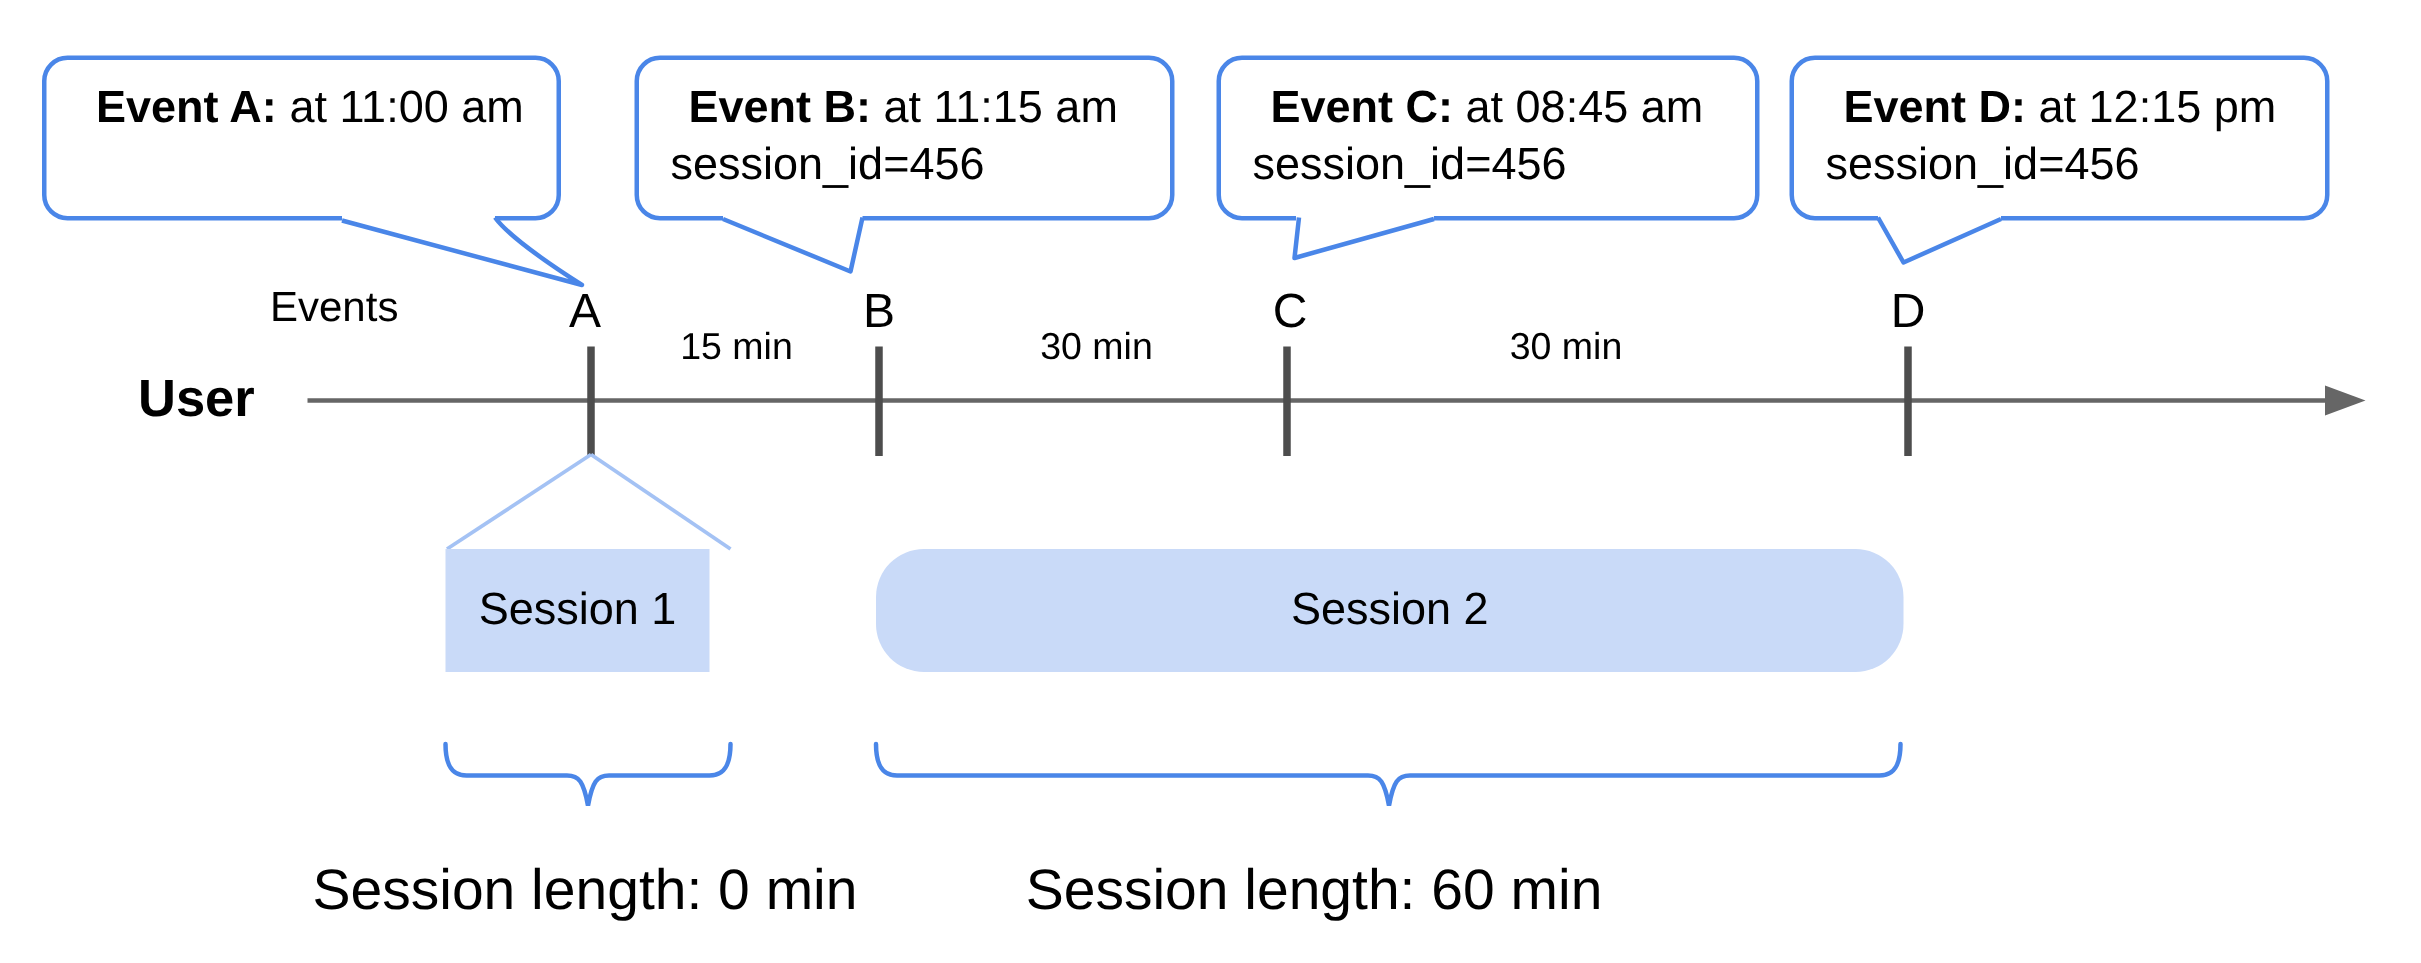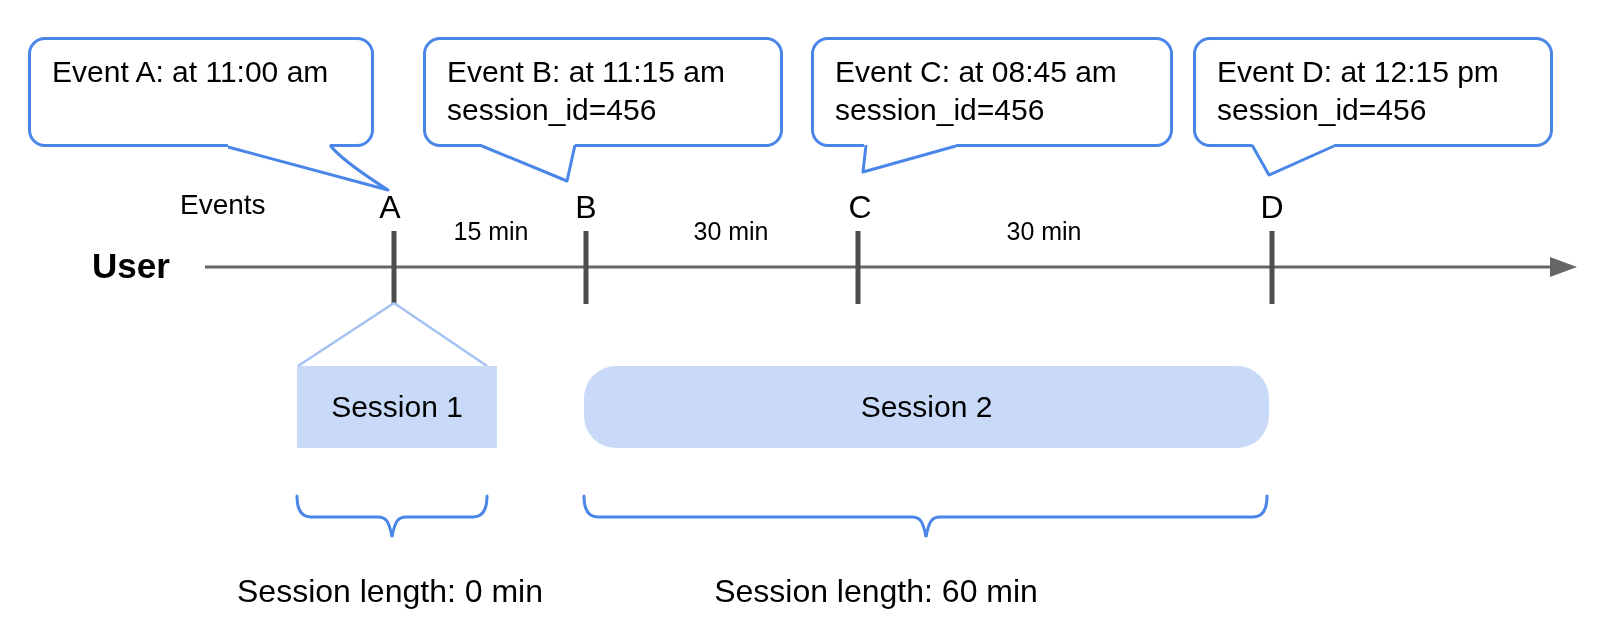--- a/index.html
+++ b/index.html
@@ -19,37 +19,37 @@
     box-sizing:border-box;
     background:#ffffff;
     border:3px solid #4a86e8;
     border-radius:17px;
     padding:13px 0 0 21px;
     font-size:30px;
     line-height:38px;
     white-space:nowrap;
     z-index:2;
   }
-  .callout b{font-weight:normal;}
+  .callout b{font-weight:bold;margin-left:12px;}
   .tails{z-index:3;pointer-events:none;}
   .lbl{position:absolute;white-space:nowrap;}
   .ctr{transform:translateX(-50%);}
   .events-label{left:180px;top:189px;font-size:28px;}
   .user-label{left:92px;top:246px;font-size:35px;font-weight:bold;}
   .evt-letter{top:189px;font-size:32px;}
   .interval{top:217px;font-size:25px;}
   .session-box{
     position:absolute;
     top:366px;height:82px;
     background:#c9daf8;
     display:flex;align-items:center;justify-content:center;
     font-size:30px;
     z-index:2;
   }
-  .length-label{top:573px;font-size:32px;}
+  .length-label{top:573px;font-size:38px;}
 </style>
 </head>
 <body>
 
 <div class="canvas">
 
   <svg class="layer" width="1614" height="642" viewBox="0 0 1614 642">
 
     <line x1="205" y1="267" x2="1553" y2="267" stroke="#666666" stroke-width="3"></line>
     <polygon points="1550,257 1577,267 1550,277" fill="#666666"></polygon>
@@ -108,21 +108,21 @@
 
   <div class="lbl ctr evt-letter" style="left:390px;">A</div>
   <div class="lbl ctr evt-letter" style="left:586px;">B</div>
   <div class="lbl ctr evt-letter" style="left:860px;">C</div>
   <div class="lbl ctr evt-letter" style="left:1272px;">D</div>
 
   <div class="lbl ctr interval" style="left:491px;">15 min</div>
   <div class="lbl ctr interval" style="left:731px;">30 min</div>
   <div class="lbl ctr interval" style="left:1044px;">30 min</div>
 
-  <div class="session-box" style="left:297px;width:200px;">
+  <div class="session-box" style="left:297px;width:176px;">
     <span>Session 1</span>
   </div>
   <div class="session-box" style="left:584px;width:685px;border-radius:32px;">
     <span>Session 2</span>
   </div>
 
   <div class="lbl ctr length-label" style="left:390px;">Session length: 0 min</div>
   <div class="lbl ctr length-label" style="left:876px;">Session length: 60 min</div>
 
 </div>

